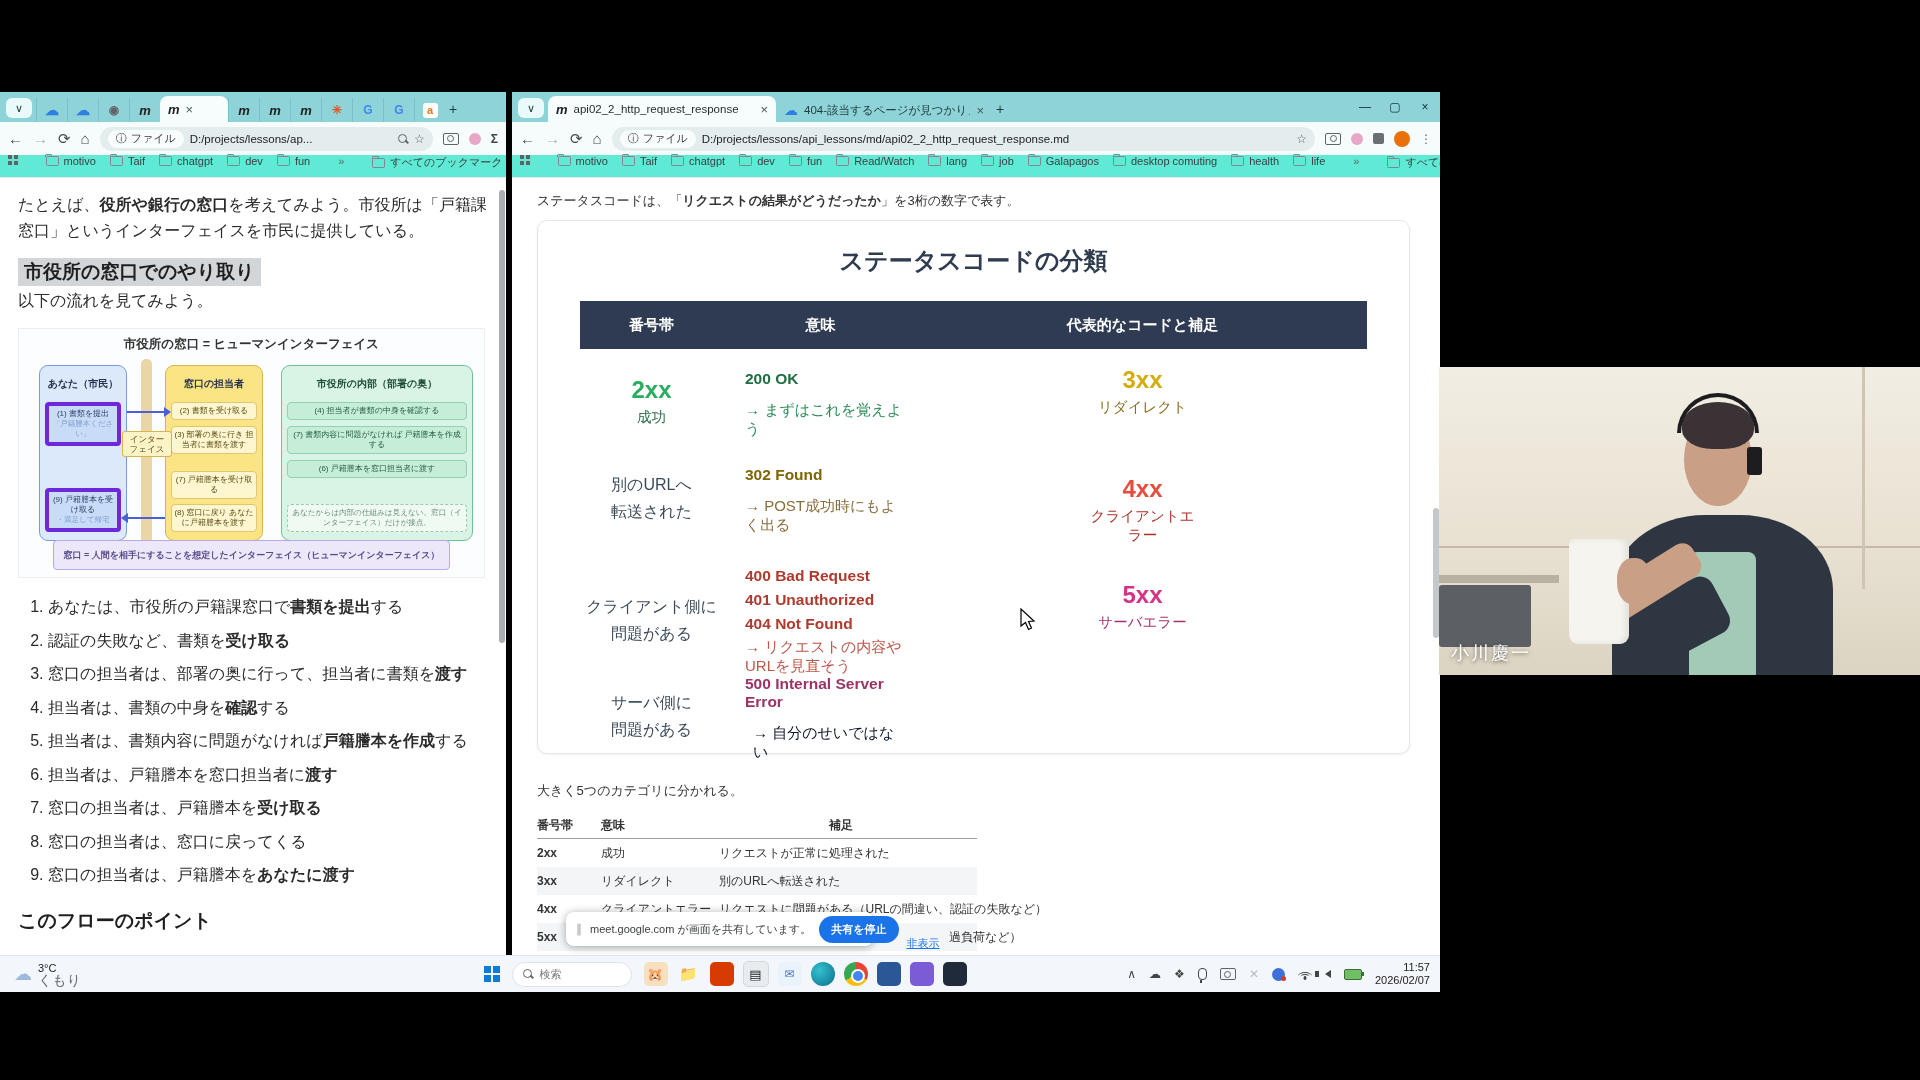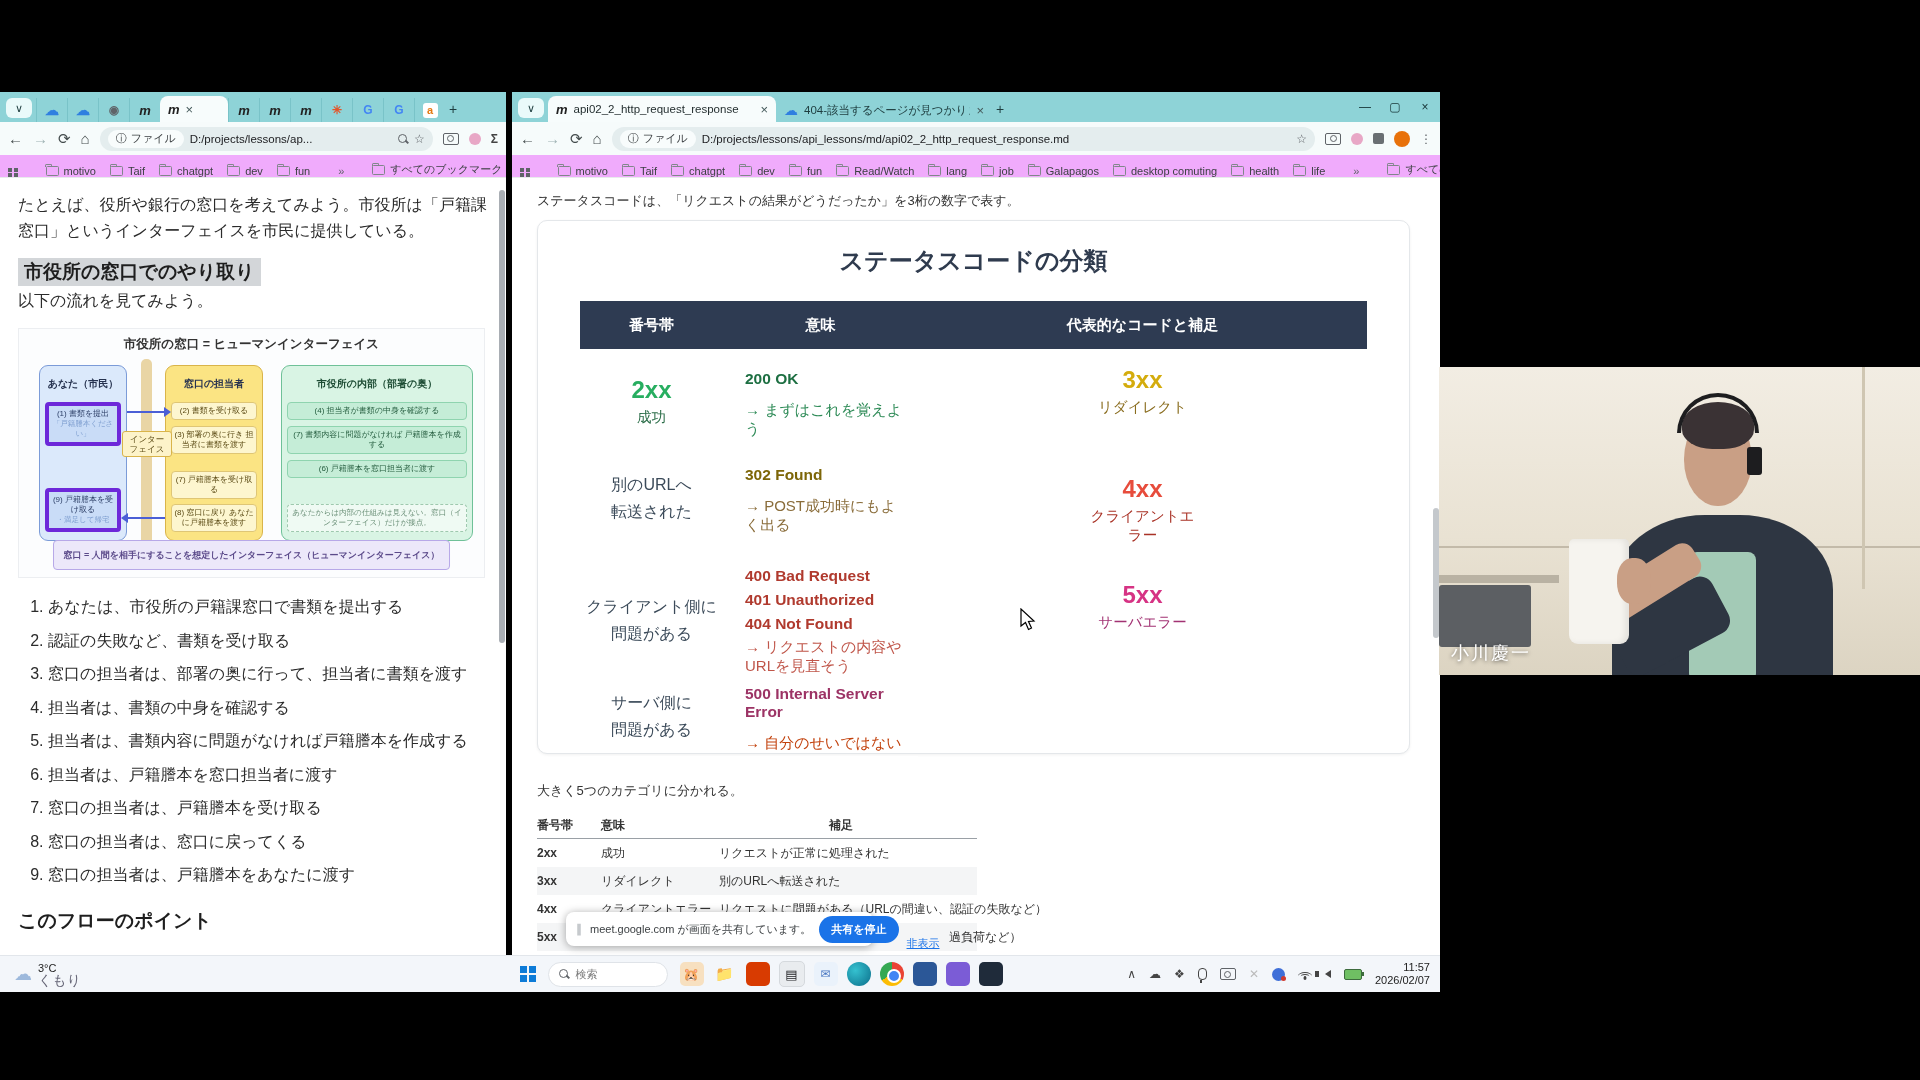--- a/index.html
+++ b/index.html
@@ -42,21 +42,21 @@
   .mag::before{content:"";position:absolute;left:0;top:0;width:7px;height:7px;border:1.4px solid #5f6368;border-radius:50%;}
   .mag::after{content:"";position:absolute;left:7px;top:7px;width:4px;height:1.6px;background:#5f6368;transform:rotate(45deg);}
   .star{font-size:12px;color:#5f6368;}
   .cam-ic{position:relative;width:14px;height:10px;border:1.3px solid #5f6368;border-radius:2px;}
   .cam-ic::after{content:"";position:absolute;left:3.5px;top:1.5px;width:5px;height:5px;border:1.3px solid #5f6368;border-radius:50%;}
   .ext-pink{width:12px;height:12px;border-radius:50%;background:#e8a7c6;}
   .ext-sigma{font-size:12px;color:#444;font-weight:bold;}
   .ext-puzzle{width:11px;height:11px;background:#6a6f73;border-radius:2px;}
   .avatar{width:16px;height:16px;border-radius:50%;background:#e8710a;}
   .kebab{font-size:12px;color:#5f6368;}
-  .bookbar{height:23px;background:#f0abfc;display:flex;align-items:flex-end;padding:0 8px;gap:14px;
+  .bookbar{height:23px;background:#5eead4;display:flex;align-items:flex-start;padding:0 8px;gap:14px;
            font-size:11px;color:#3c4043;border-bottom:1px solid #e8ecec;box-sizing:border-box;}
   .appsgrid{display:grid;grid-template-columns:4px 4px;grid-template-rows:4px 4px;gap:1.5px;}
   .appsgrid i{background:#5f6368;}
   .bm{display:flex;align-items:center;gap:5px;white-space:nowrap;}
   .folder{width:11px;height:8px;border:1.2px solid #80868b;border-radius:1.5px;position:relative;}
   .folder::before{content:"";position:absolute;left:-1.2px;top:-3px;width:5px;height:2px;border:1.2px solid #80868b;border-bottom:none;border-radius:1.5px 1.5px 0 0;}
   .bm-spacer{flex:1;}
   .chev2{color:#5f6368;font-size:11px;}
   .vline{width:1px;height:12px;background:#d0d7d7;}
   
@@ -110,21 +110,21 @@
   .code{font-weight:bold;font-size:15.5px;margin:5px 0;}
   .code-note{font-size:15px;margin-top:8px;}
   .h2x{height:107px;} .h3x{height:86px;} .h4x{height:110px;} .h5x{height:82px;}
   .r2 .band-num{color:#27ae60;} .r2 .band-label{color:#2c6e49;}
   .r2 .code{color:#1d6f42;} .r2 .code-note{color:#2e8b57;}
   .r3 .band-num{color:#d4ac0d;} .r3 .band-label{color:#8a6d1f;}
   .r3 .code{color:#7d6608;} .r3 .code-note{color:#8a6d3b;}
   .r4 .band-num{color:#e74c3c;} .r4 .band-label{color:#a93226;}
   .r4 .code{color:#b03a2e;margin:3px 0;} .r4 .code-note{color:#c0564a;margin-top:2px;}
   .r5 .band-num{color:#d63384;} .r5 .band-label{color:#a23273;}
-  .r5 .code{color:#9c3365;} .r5 .code-note{color:#c2410c;}
+  .r5 .code{color:#9c3365;} .r5 .code-note{color:#0f172a;margin-left:8px;}
   .below-text{margin-top:28px;font-size:13px;}
   .mini{margin-top:12px;width:440px;font-size:12px;color:#333;}
   .mini .mrow{display:grid;grid-template-columns:64px 118px 258px;align-items:center;min-height:28px;}
   .mini .mhead{font-weight:bold;border-bottom:1px solid #9aa0a6;min-height:26px;}
   .mini .mhead .c3{padding-left:110px;}
   .mini .stripe{background:#f4f5f6;}
   .mini .c1{font-weight:bold;}
   .mini .c3{white-space:nowrap;overflow:visible;}
   .mini .tail{padding-left:230px;}
   
@@ -136,21 +136,21 @@
              padding:6px 12px;white-space:nowrap;font-family:inherit;}
   .meet-hide{font-size:11px;color:#1a73e8;text-decoration:underline;white-space:nowrap;margin-top:28px;}
   
   .taskbar{position:absolute;left:0;top:955px;width:1440px;height:37px;background:#f3f6fa;border-top:1px solid #e2e6eb;
            display:flex;align-items:center;box-sizing:border-box;z-index:20;}
   .weather{display:flex;align-items:center;gap:6px;padding-left:14px;}
   .wcloud{color:#9db9dc;font-size:18px;}
   .wtxt{display:flex;flex-direction:column;line-height:12px;}
   .wtemp{font-size:11px;color:#222;}
   .wcond{font-size:14px;color:#667;}
-  .tb-center{position:absolute;left:520px;display:flex;align-items:center;gap:12px;}
+  .tb-center{position:absolute;left:484px;display:flex;align-items:center;gap:12px;}
   .winlogo{display:grid;grid-template-columns:7px 7px;grid-template-rows:7px 7px;gap:1.5px;}
   .winlogo i{background:#0d7bd7;}
   .searchpill{width:120px;height:25px;background:#fff;border:1px solid #dfe3e8;border-radius:13px;
               display:flex;align-items:center;gap:7px;padding:0 10px;box-sizing:border-box;}
   .searchpill .ph{font-size:11px;color:#777;}
   .tb-apps{display:flex;align-items:center;gap:9px;}
   .app{width:24px;height:24px;border-radius:5px;display:flex;align-items:center;justify-content:center;font-size:13px;}
   .app-hamster{background:#f7e0c0;}
   .app-folder{background:transparent;color:#e8b64c;font-size:15px;}
   .app-red{background:#d83b01;}
@@ -191,21 +191,21 @@
   .p-band{position:absolute;left:49.5%;top:8.5%;width:17%;height:13%;border:4px solid #1d1d1f;border-bottom:none;
           border-radius:50% 50% 0 0/100% 100% 0 0;box-sizing:border-box;}
   .p-cup{position:absolute;left:64%;top:26%;width:3.2%;height:9%;background:#1d1d1f;border-radius:3px;}
   .p-arm{position:absolute;left:33%;top:64%;width:22%;height:12%;background:#c99f85;border-radius:12px;transform:rotate(-32deg);}
   .p-sleeve{position:absolute;left:36%;top:74%;width:24%;height:20%;background:#2e3642;border-radius:14px;transform:rotate(-28deg);}
   .p-mug{position:absolute;left:27%;top:56%;width:12.5%;height:34%;background:#f6f4ef;border-radius:5px 5px 9px 9px;box-shadow:inset -4px 0 6px rgba(0,0,0,.08);}
   .p-hand{position:absolute;left:37%;top:62%;width:7%;height:15%;background:#c99f85;border-radius:45%;}
   .cam-name{position:absolute;left:12px;bottom:10px;font-size:18px;color:#fff;text-shadow:0 1px 4px rgba(0,0,0,.65);letter-spacing:2px;}
   
   .cursor{position:absolute;left:1020px;top:608px;z-index:40;}
-  b{font-weight:normal;}
+  b{font-weight:bold;}
 </style>
 </head>
 <body>
 
 <div class="stage">
 
   <div class="win win-left">
     <div class="tabstrip">
       <div class="tab-search">
           <span>∨</span>

